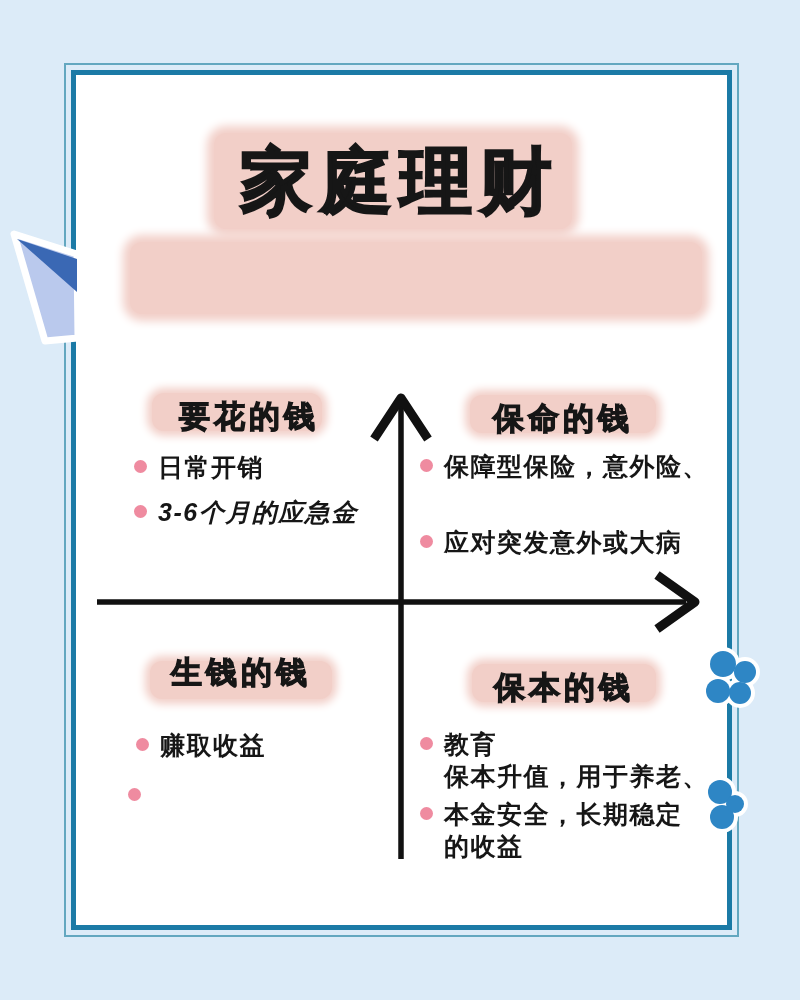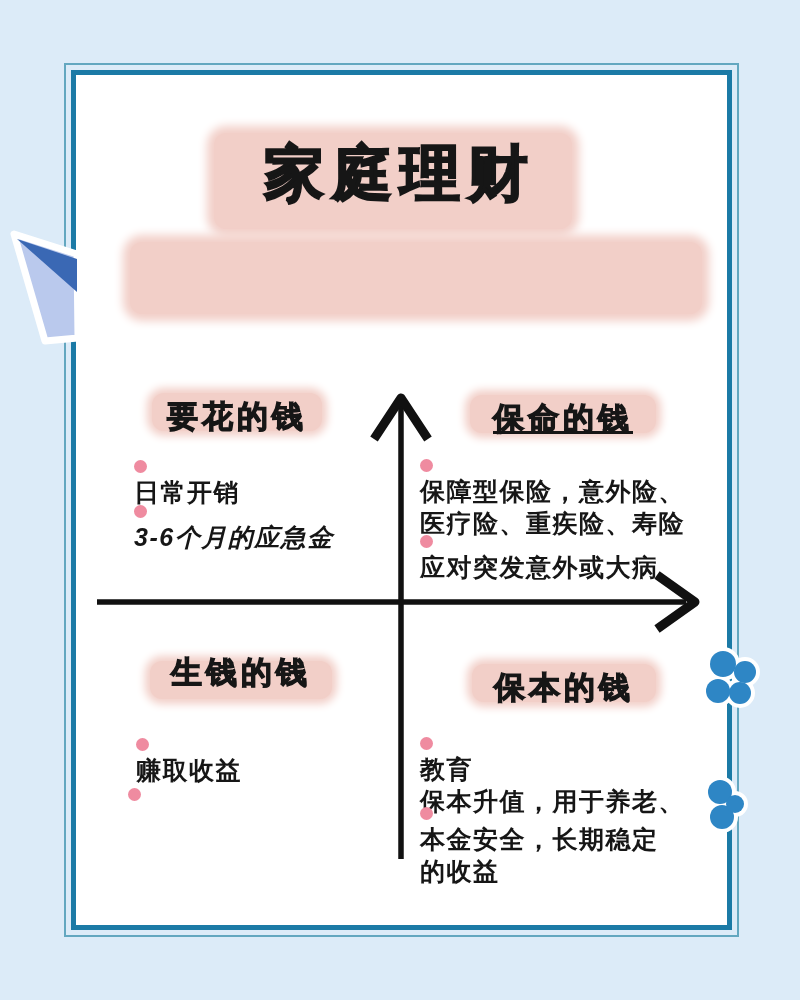--- a/index.html
+++ b/index.html
@@ -18,34 +18,34 @@
   .patch{position:absolute;background:var(--highlight-pink,#f2cfc8);
     border-radius:12px;box-shadow:0 0 10px 7px var(--highlight-pink,#f2cfc8);}
   .title-patch{left:214px;top:133px;width:358px;height:96px;}
   .subtitle-patch{left:130px;top:242px;width:572px;height:72px;}
   .tl-patch{left:152px;top:393px;width:170px;height:38px;box-shadow:0 0 8px 5px var(--highlight-pink,#f2cfc8);}
   .tr-patch{left:470px;top:395px;width:186px;height:38px;box-shadow:0 0 8px 5px var(--highlight-pink,#f2cfc8);}
   .bl-patch{left:150px;top:661px;width:182px;height:38px;box-shadow:0 0 8px 5px var(--highlight-pink,#f2cfc8);}
   .br-patch{left:472px;top:664px;width:184px;height:38px;box-shadow:0 0 8px 5px var(--highlight-pink,#f2cfc8);}
   
   .main-title{position:absolute;left:0;width:800px;top:134px;margin:0;
-    text-align:center;font-size:60px;font-weight:900;letter-spacing:8px;
+    text-align:center;font-size:72px;font-weight:900;letter-spacing:8px;
     -webkit-text-stroke:2.2px var(--text,#161616);}
   .subtitle{position:absolute;left:0;width:800px;top:247px;margin:0;
     text-align:center;font-size:55px;font-weight:900;letter-spacing:2px;
     -webkit-text-stroke:1.6px var(--text,#161616);}
   .q-head{position:absolute;margin:0;text-align:center;font-size:31px;font-weight:900;
     letter-spacing:4px;-webkit-text-stroke:1.2px var(--text,#161616);}
-  .tl-head{left:152px;top:396px;width:170px;}
-  .tr-head{left:470px;top:398px;width:186px;text-decoration:underline;}
+  .tl-head{left:164px;top:396px;width:170px;}
+  .tr-head{left:470px;top:398px;width:186px;}
   .bl-head{left:150px;top:652px;width:182px;}
   .br-head{left:472px;top:667px;width:184px;}
   
-  .li{position:absolute;display:flex;align-items:flex-start;gap:3px;
-    font-size:25px;font-weight:700;letter-spacing:1.5px;line-height:32px;flex-direction:column;}
+  .li{position:absolute;display:flex;align-items:flex-start;gap:11px;
+    font-size:25px;font-weight:700;letter-spacing:1.5px;line-height:32px;}
   .dot{flex:none;width:13px;height:13px;border-radius:50%;
     background:var(--bullet-pink,#ef8ba0);margin-top:9px;}
   .li-text span{display:block;white-space:nowrap;}
   .tl-1{left:134px;top:451px}.tl-2{left:134px;top:496px}
   .tr-1{left:420px;top:450px}.tr-2{left:420px;top:526px}
   .bl-1{left:136px;top:729px}.bl-2{left:128px;top:779px}
   .br-1{left:420px;top:728px}.br-2{left:420px;top:798px}
   
   .tl-2 .li-text{font-style:italic;}
   
@@ -91,21 +91,20 @@
     </div>
   </section>
 
   <section>
     <div class="patch tr-patch"></div>
     <h3 class="q-head tr-head">保命的钱</h3>
     <div class="li tr-1">
       <span class="dot"></span>
       <span class="li-text">
         <span>保障型保险，意外险、</span>
-        <span>医疗险、重疾险、寿险</span>
       </span>
     </div>
     <div class="li tr-2">
       <span class="dot"></span>
       <span class="li-text">
           <span>应对突发意外或大病</span>
         </span>
     </div>
   </section>
 

